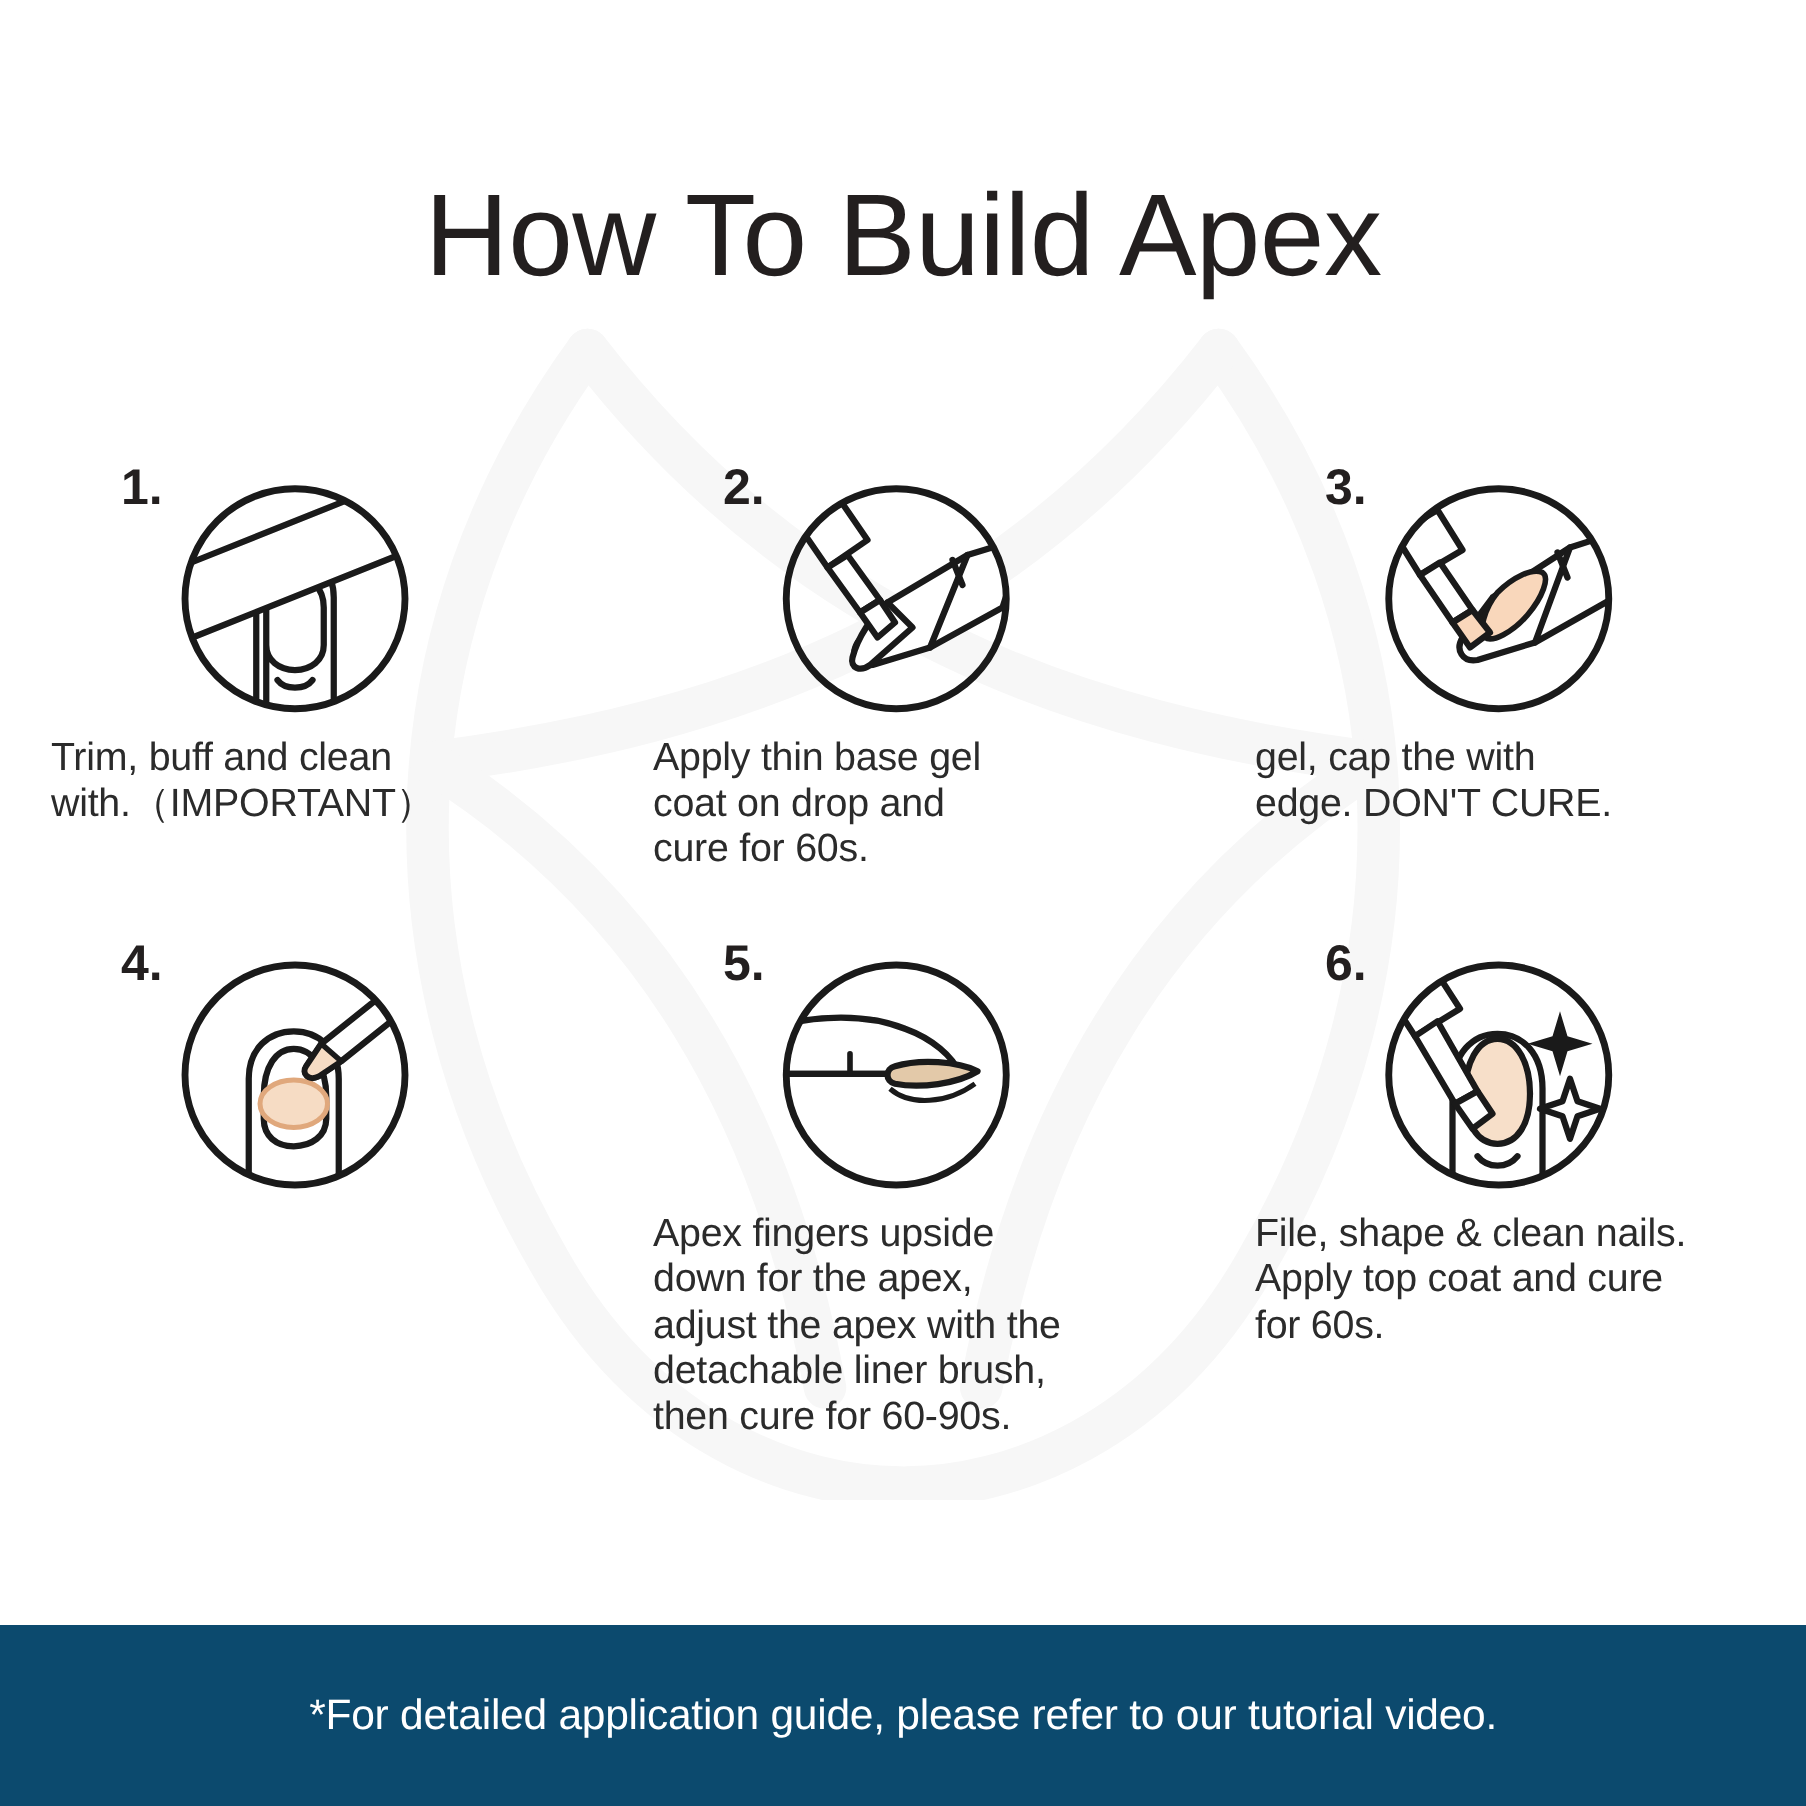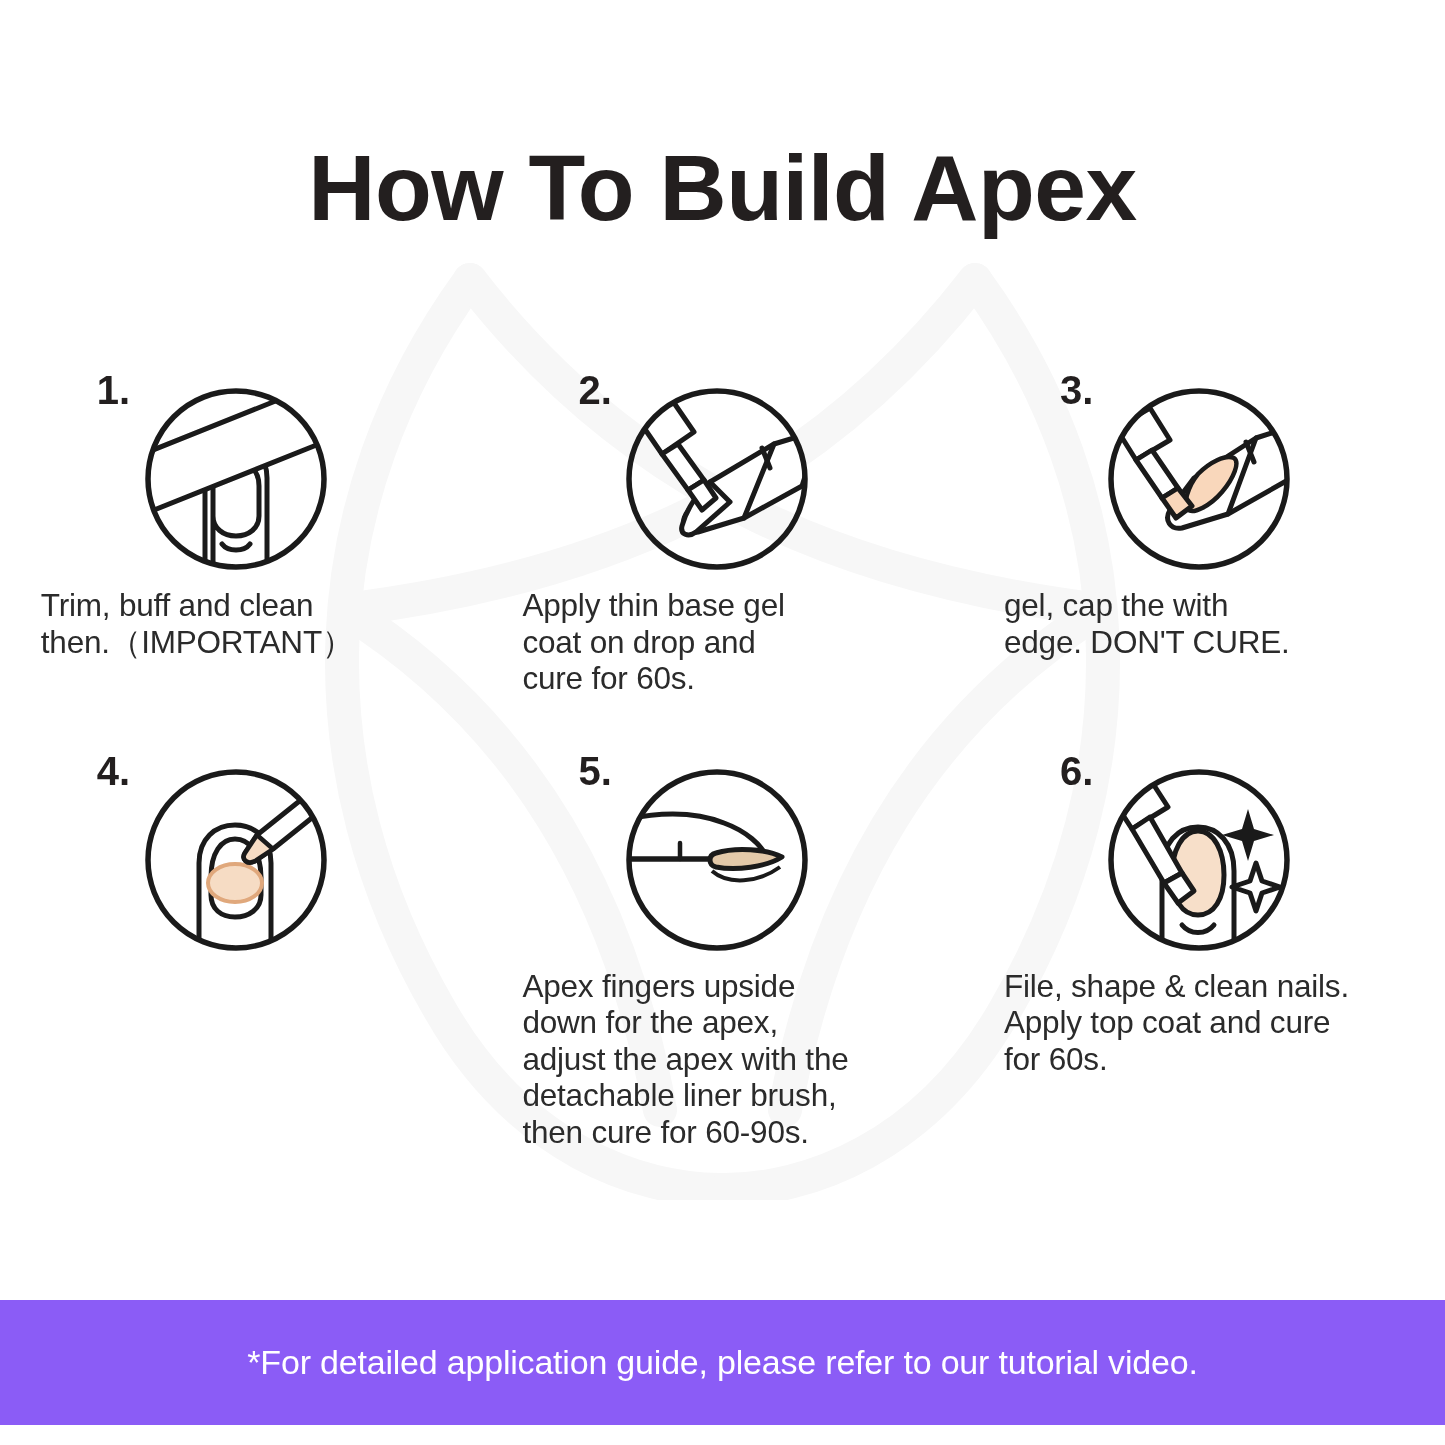--- a/index.html
+++ b/index.html
@@ -31,21 +31,21 @@
     z-index: 0;
     pointer-events: none;
   }
   .title {
     position: absolute;
     left: 0;
     top: 140px;
     width: 1445px;
     text-align: center;
     font-size: 93px;
-    font-weight: 700;
+    font-weight: 400;
     letter-spacing: -0.5px;
     color: #231f1f;
     z-index: 2;
     line-height: 1.05;
   }
   .grid {
     position: absolute;
     left: 0;
     top: 368px;
     width: 1445px;
@@ -92,22 +92,22 @@
     line-height: 1.16;
     color: #2b2b2b;
     letter-spacing: -0.2px;
   }
   .caption div { white-space: nowrap; }
   .footer {
     position: absolute;
     left: 0;
     top: 1300px;
     width: 1445px;
-    height: 125px;
-    background: #8b5cf6;
+    height: 145px;
+    background: #0c4a6e;
     z-index: 3;
     display: flex;
     align-items: center;
     justify-content: center;
   }
   .footer-text {
     color: #ffffff;
     font-size: 34px;
     letter-spacing: -0.2px;
     text-align: center;
@@ -148,21 +148,21 @@
               <path d="M62 188 L62 92 C62 70, 76 60, 93 60 C110 60, 124 70, 124 92 L124 188" fill="#ffffff"></path>
               <path d="M70 188 L70 100 C70 84, 80 76, 93 76 C106 76, 116 84, 116 100 L116 130 C116 142, 106 150, 93 150 C80 150, 70 142, 70 130 Z" fill="#ffffff"></path>
               <path d="M79 158 C85 166, 101 166, 107 158"></path>
               <path d="M-20 76 L150 8 L176 58 L6 126 Z" fill="#ffffff"></path>
             </g>
             <circle cx="93" cy="93" r="88" fill="none" stroke="#1a1a1a" stroke-width="5.5"></circle>
           </svg>
         </div>
         <div class="caption">
           <div>Trim, buff and clean</div>
-          <div>then.（IMPORTANT）</div>
+          <div>with.（IMPORTANT）</div>
         </div>
       </div>
 
       <div class="cell">
         <div class="stepwrap">
           <div class="stepnum">2.</div>
           <svg class="illus" viewBox="0 0 186 186">
             <defs>
               <clipPath id="c2">
                   <circle cx="93" cy="93" r="88"></circle>

